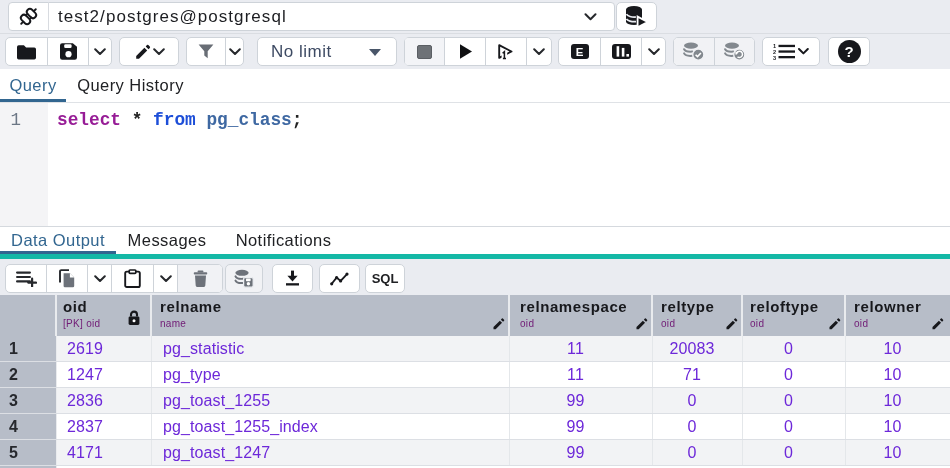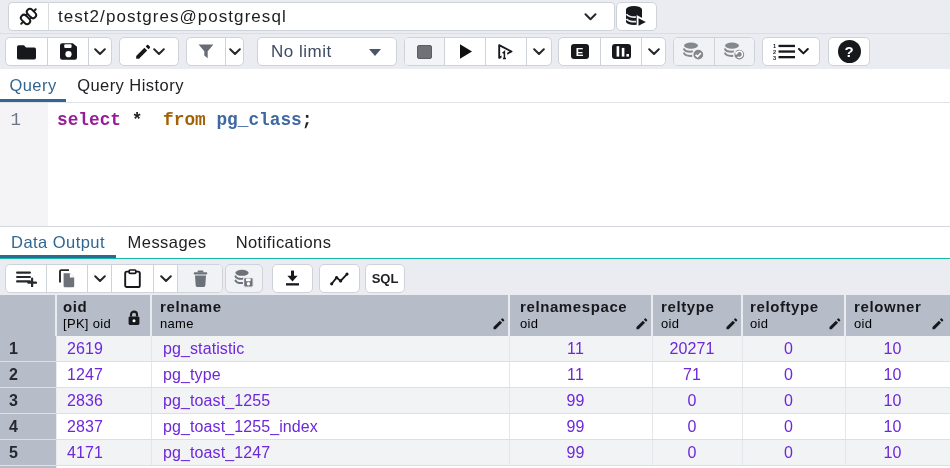--- a/index.html
+++ b/index.html
@@ -18,21 +18,21 @@
   .tabbar{background:#fff;}
   .tab{position:absolute;top:0;height:100%;display:flex;align-items:center;justify-content:center;font-size:16.5px;color:#202124;letter-spacing:.45px;}
   .tab.active{color:#326690;}
   .ind{position:absolute;height:3px;background:#326690;bottom:0;}
   
   #editor{left:0;top:103px;width:950px;height:124px;background:#fff;border-bottom:1px solid #d5d9de;box-sizing:border-box;}
   #gutter{position:absolute;left:0;top:0;width:48px;height:100%;background:#f4f4f6;}
   
   .hcell{position:absolute;background:#b7bdc8;box-sizing:border-box;}
   .hline1{font-weight:bold;font-size:15px;letter-spacing:.6px;color:#17181c;line-height:17.5px;}
-  .hline2{font-size:13px;letter-spacing:.3px;color:#000000;line-height:17.5px;}
+  .hline2{font-size:10px;letter-spacing:.3px;color:#701a75;line-height:17.5px;}
   .mono{font-family:"Liberation Mono",monospace;}
   .row{position:absolute;left:0;width:950px;height:26px;box-sizing:border-box;border-bottom:1px solid #dcdfe4;}
   .rh{position:absolute;left:0;top:0;width:57px;height:100%;background:#b7bdc8;border-right:1px solid #e9ebee;box-sizing:border-box;padding-left:9px;font-size:16px;font-weight:bold;color:#26282d;line-height:25px;}
   .c{position:absolute;top:0;height:100%;line-height:25px;font-size:16px;letter-spacing:.1px;color:#6d28d9;box-sizing:border-box;border-right:1px solid #e4e7ea;}
   .num{text-align:center;padding-right:11px;}
 </style>
 </head>
 <body>
 <div id="app">
   <div id="topbar" class="abs"></div>
@@ -185,24 +185,24 @@
 
   <div class="abs tabbar" style="left:0;top:69px;width:950px;height:34px;border-bottom:1px solid #dfe2e6;box-sizing:border-box;">
     <div class="tab active" style="left:0;width:66px;">Query</div>
     <div class="tab" style="left:66px;width:129px;">Query History</div>
     <div class="ind" style="left:0;width:66px;"></div>
   </div>
 
   <div id="editor" class="abs">
     <div id="gutter"></div>
     <div class="abs mono" style="left:0;top:6px;width:21px;text-align:right;font-size:17.5px;line-height:22px;color:#6b7685;">1</div>
-    <div class="abs mono" style="left:57px;top:6px;font-size:17.8px;line-height:22px;font-weight:bold;color:#222;white-space:pre;"><span style="color:#971c96;">select</span> * <span style="color:#a16207;margin-left:10px;">from</span> <span style="color:#3e68a2;">pg_class</span>;</div>
-  </div>
-
-  <div class="abs tabbar" style="left:0;top:227px;width:950px;height:32px;border-bottom:1px solid #14b8a6;box-sizing:border-box;">
+    <div class="abs mono" style="left:57px;top:6px;font-size:17.8px;line-height:22px;font-weight:bold;color:#222;white-space:pre;"><span style="color:#971c96;">select</span> * <span style="color:#1d4ed8;">from</span> <span style="color:#3e68a2;">pg_class</span>;</div>
+  </div>
+
+  <div class="abs tabbar" style="left:0;top:227px;width:950px;height:32px;border-bottom:5px solid #14b8a6;box-sizing:border-box;">
     <div class="tab active" style="left:0;width:116px;">Data Output</div>
     <div class="tab" style="left:116px;width:102px;">Messages</div>
     <div class="tab" style="left:218px;width:131px;">Notifications</div>
     <div class="ind" style="left:0;width:116px;"></div>
   </div>
 
   <div class="abs" style="left:0;top:259px;width:950px;height:36px;background:#eaecf1;"></div>
   <div class="grp" style="left:5px;top:264px;width:218px;height:29px;">
     <div class="cell" style="width:40px;" id="ic-addrow">
       <svg width="21" height="17" viewBox="0 0 21 17">
@@ -321,21 +321,21 @@
         </svg></div>
     <div class="abs hpencil" style="left:930px;top:22px;"><svg width="14" height="14" viewBox="0 0 18 18">
           <path d="M3.2 12.9 V15.7 H6 L14.2 7.5 11.4 4.7 Z M16.8 4.9 a0.93 0.93 0 0 0 0 -1.32 L15.3 2.08 a0.93 0.93 0 0 0 -1.32 0 L12.7 3.4 15.5 6.2 Z" fill="#17181c"></path>
         </svg></div>
 
     <div class="row" style="top:41px;background:#f2f3f5;">
       <div class="rh">1</div>
       <div class="c" style="left:57px;width:95px;padding-left:10px;">2619</div>
       <div class="c" style="left:152px;width:358px;padding-left:11px;">pg_statistic</div>
       <div class="c num" style="left:510px;width:143px;">11</div>
-      <div class="c num" style="left:653px;width:90px;">20271</div>
+      <div class="c num" style="left:653px;width:90px;">20083</div>
       <div class="c num" style="left:743px;width:103px;">0</div>
       <div class="c num" style="left:846px;width:104px;border-right:none;">10</div>
     </div>
     <div class="row" style="top:67px;background:#fff;">
       <div class="rh">2</div>
       <div class="c" style="left:57px;width:95px;padding-left:10px;">1247</div>
       <div class="c" style="left:152px;width:358px;padding-left:11px;">pg_type</div>
       <div class="c num" style="left:510px;width:143px;">11</div>
       <div class="c num" style="left:653px;width:90px;">71</div>
       <div class="c num" style="left:743px;width:103px;">0</div>

